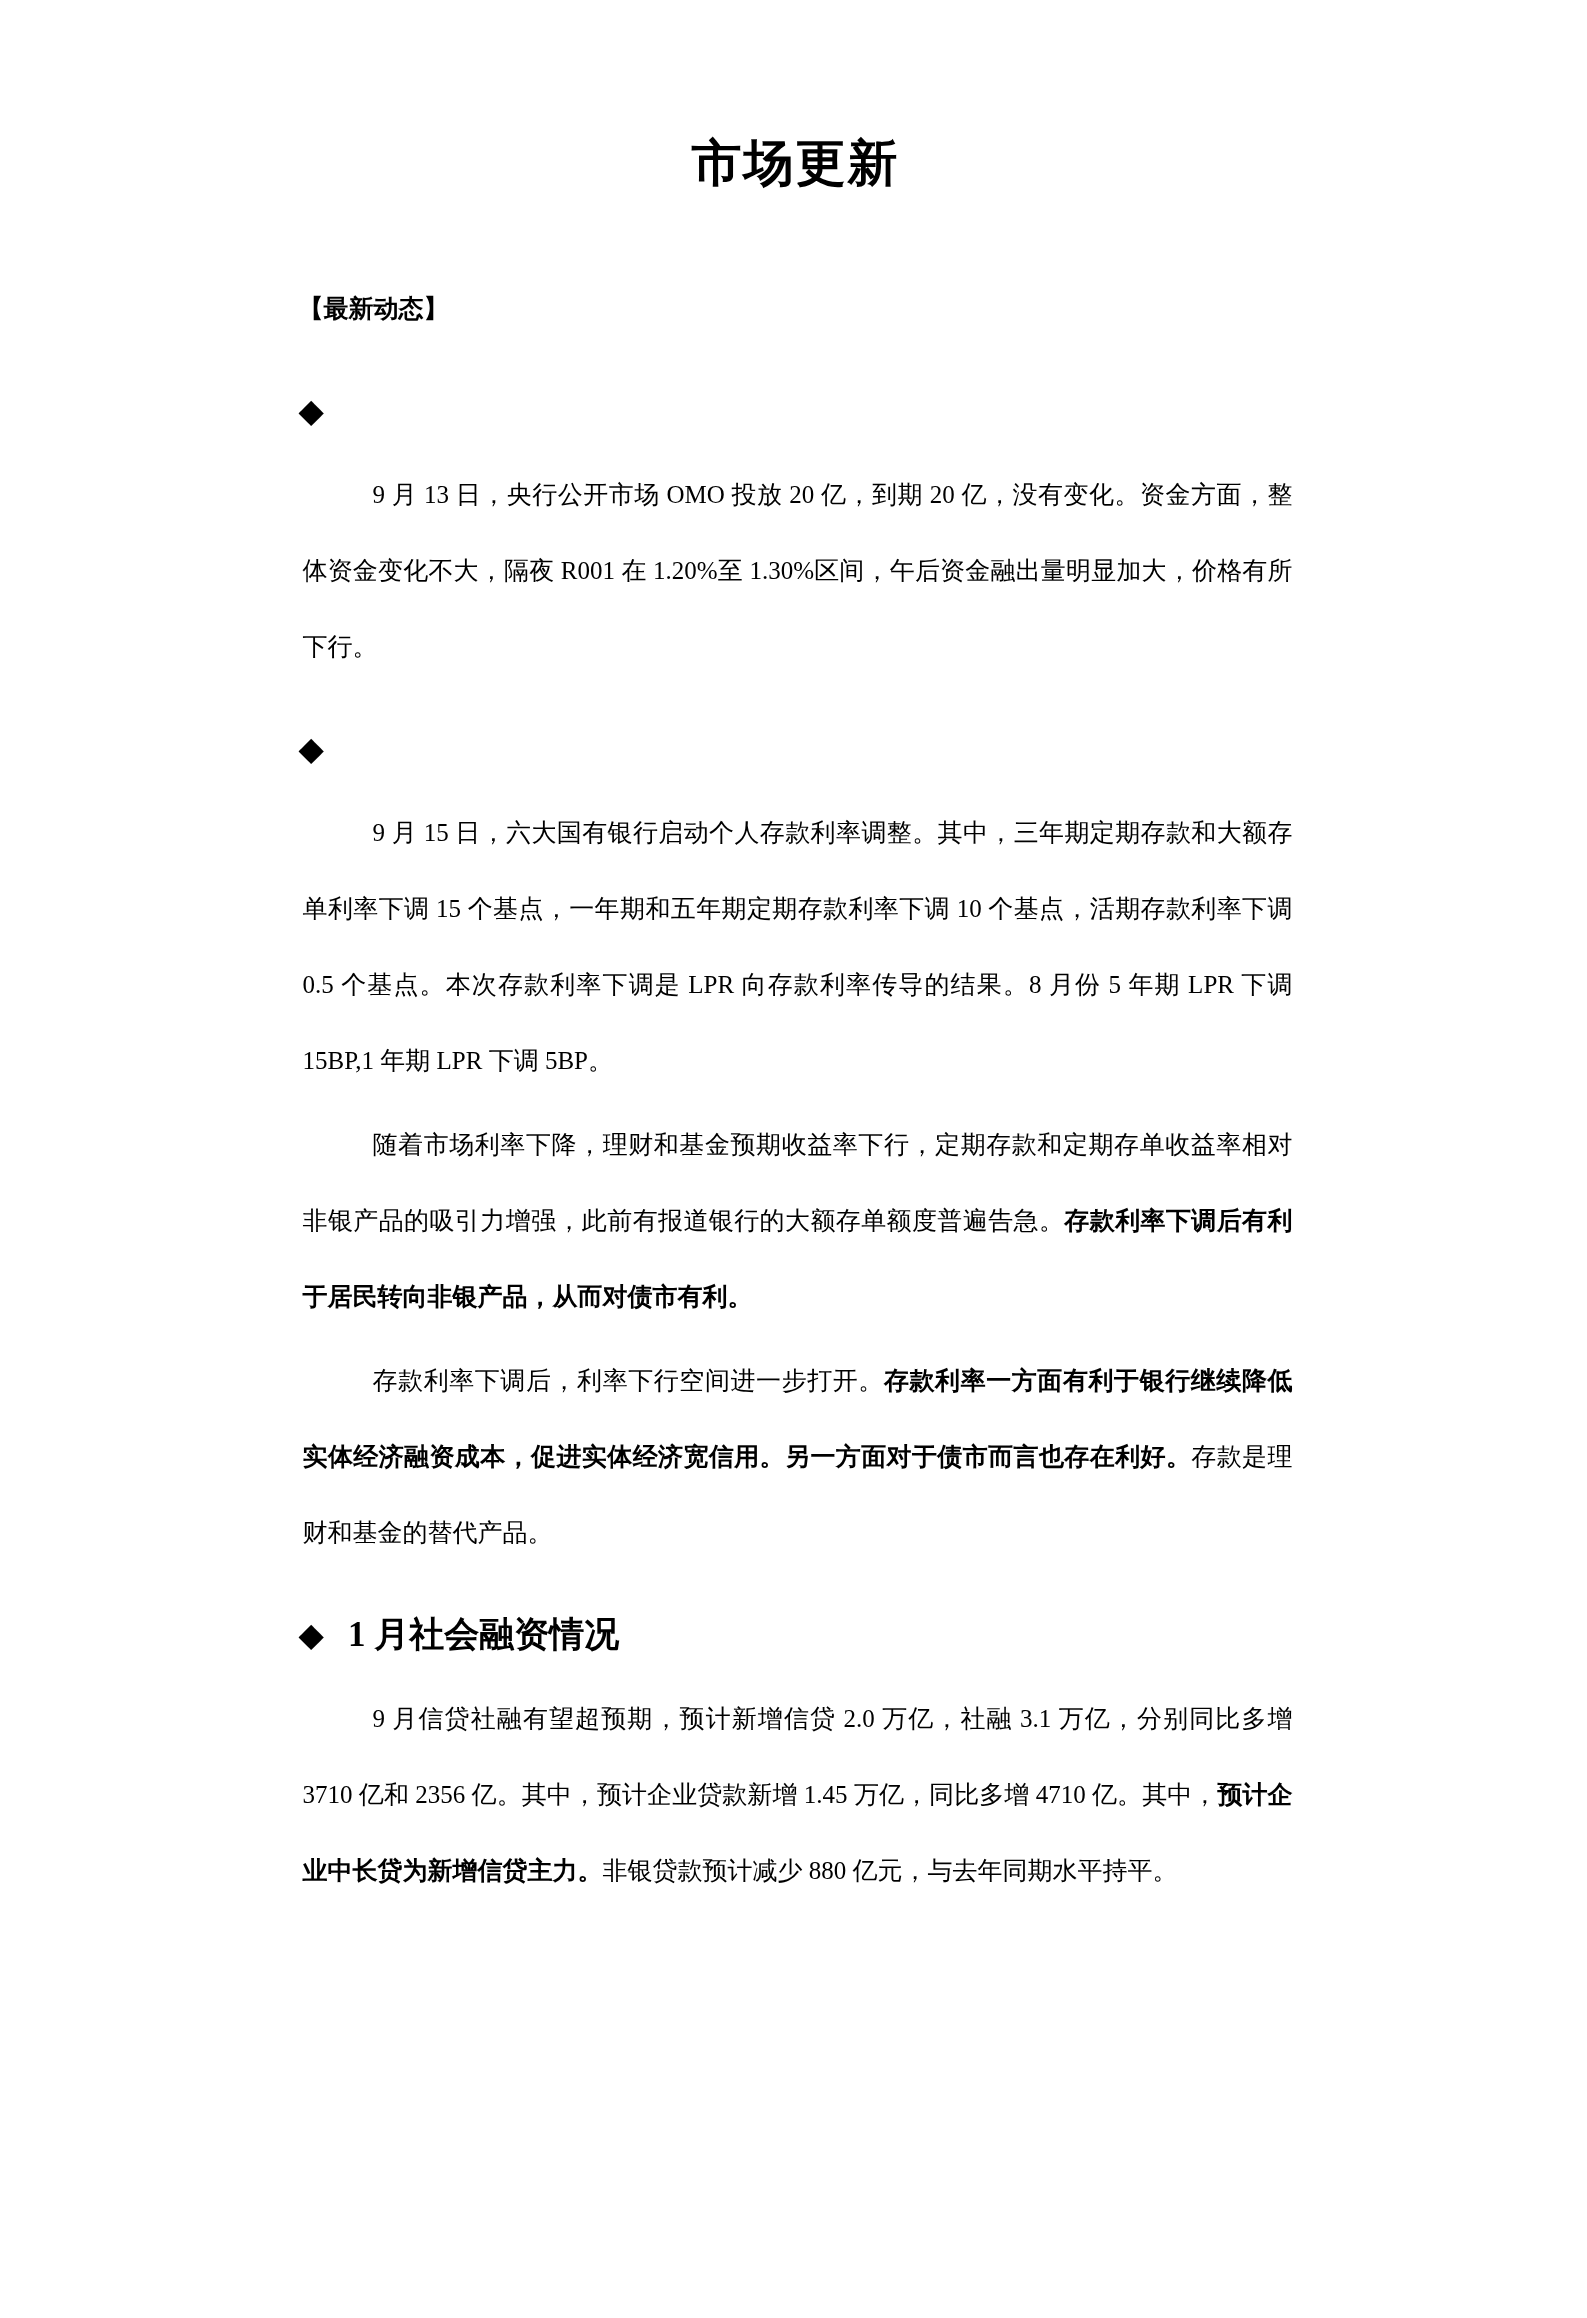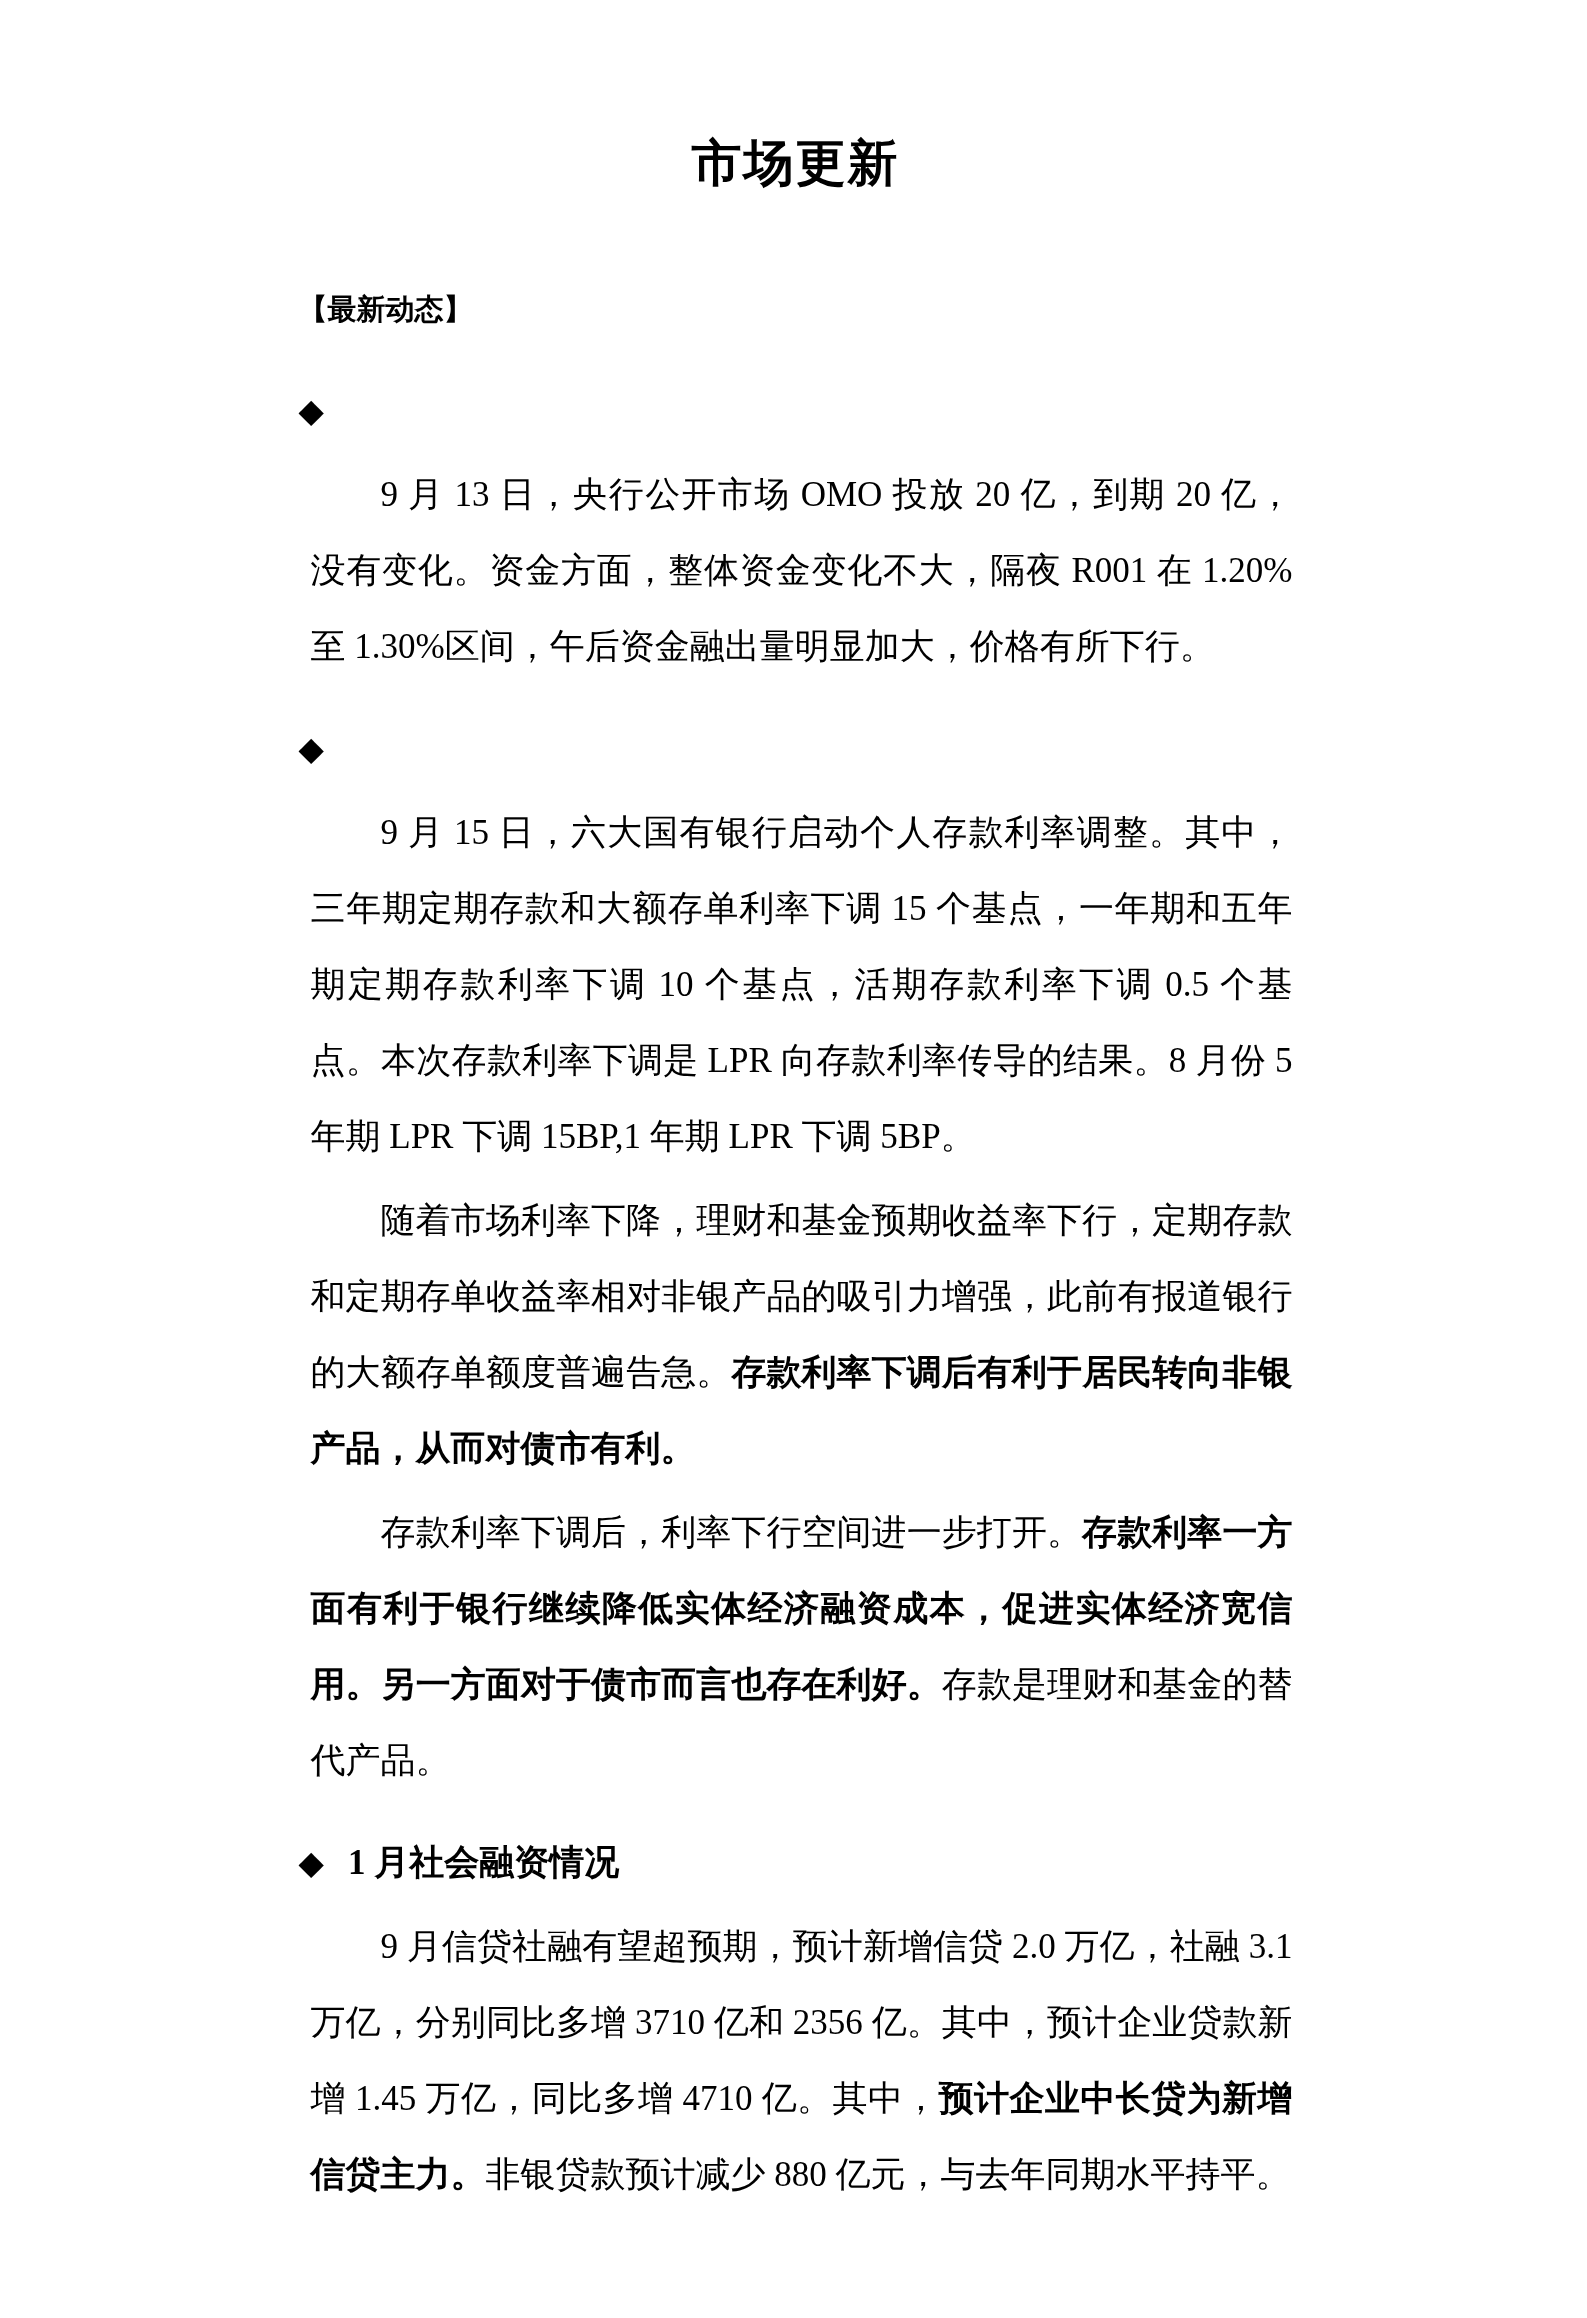--- a/index.html
+++ b/index.html
@@ -16,44 +16,44 @@
   }
   .doc-title {
     text-align: center;
     font-size: 50px;
     font-weight: 700;
     line-height: 76px;
     margin: 0 0 70px 0;
     letter-spacing: 2px;
   }
   .section-label {
-    font-size: 29px;
+    font-size: 25px;
     font-weight: 700;
     line-height: 76px;
     margin: 0;
   }
   .topic-heading {
     display: flex;
     align-items: baseline;
     font-size: 35px;
     font-weight: 700;
     line-height: 76px;
     margin-top: 26px;
   }
   .topic-heading .bullet {
     margin-right: 24px;
     font-size: 33px;
   }
   .para {
-    font-size: 35px;
+    font-size: 25px;
     line-height: 76px;
     text-align: justify;
     text-justify: inter-ideograph;
     text-indent: 70px;
-    margin: 8px 0 8px 12px;
+    margin: 8px 0 8px 4px;
   }
   .para .bold { font-weight: 700; }
 </style>
 </head>
 <body>
 
 <div class="page">
   <h1 class="doc-title">市场更新</h1>
 
   <div class="section-label">【最新动态】</div>

